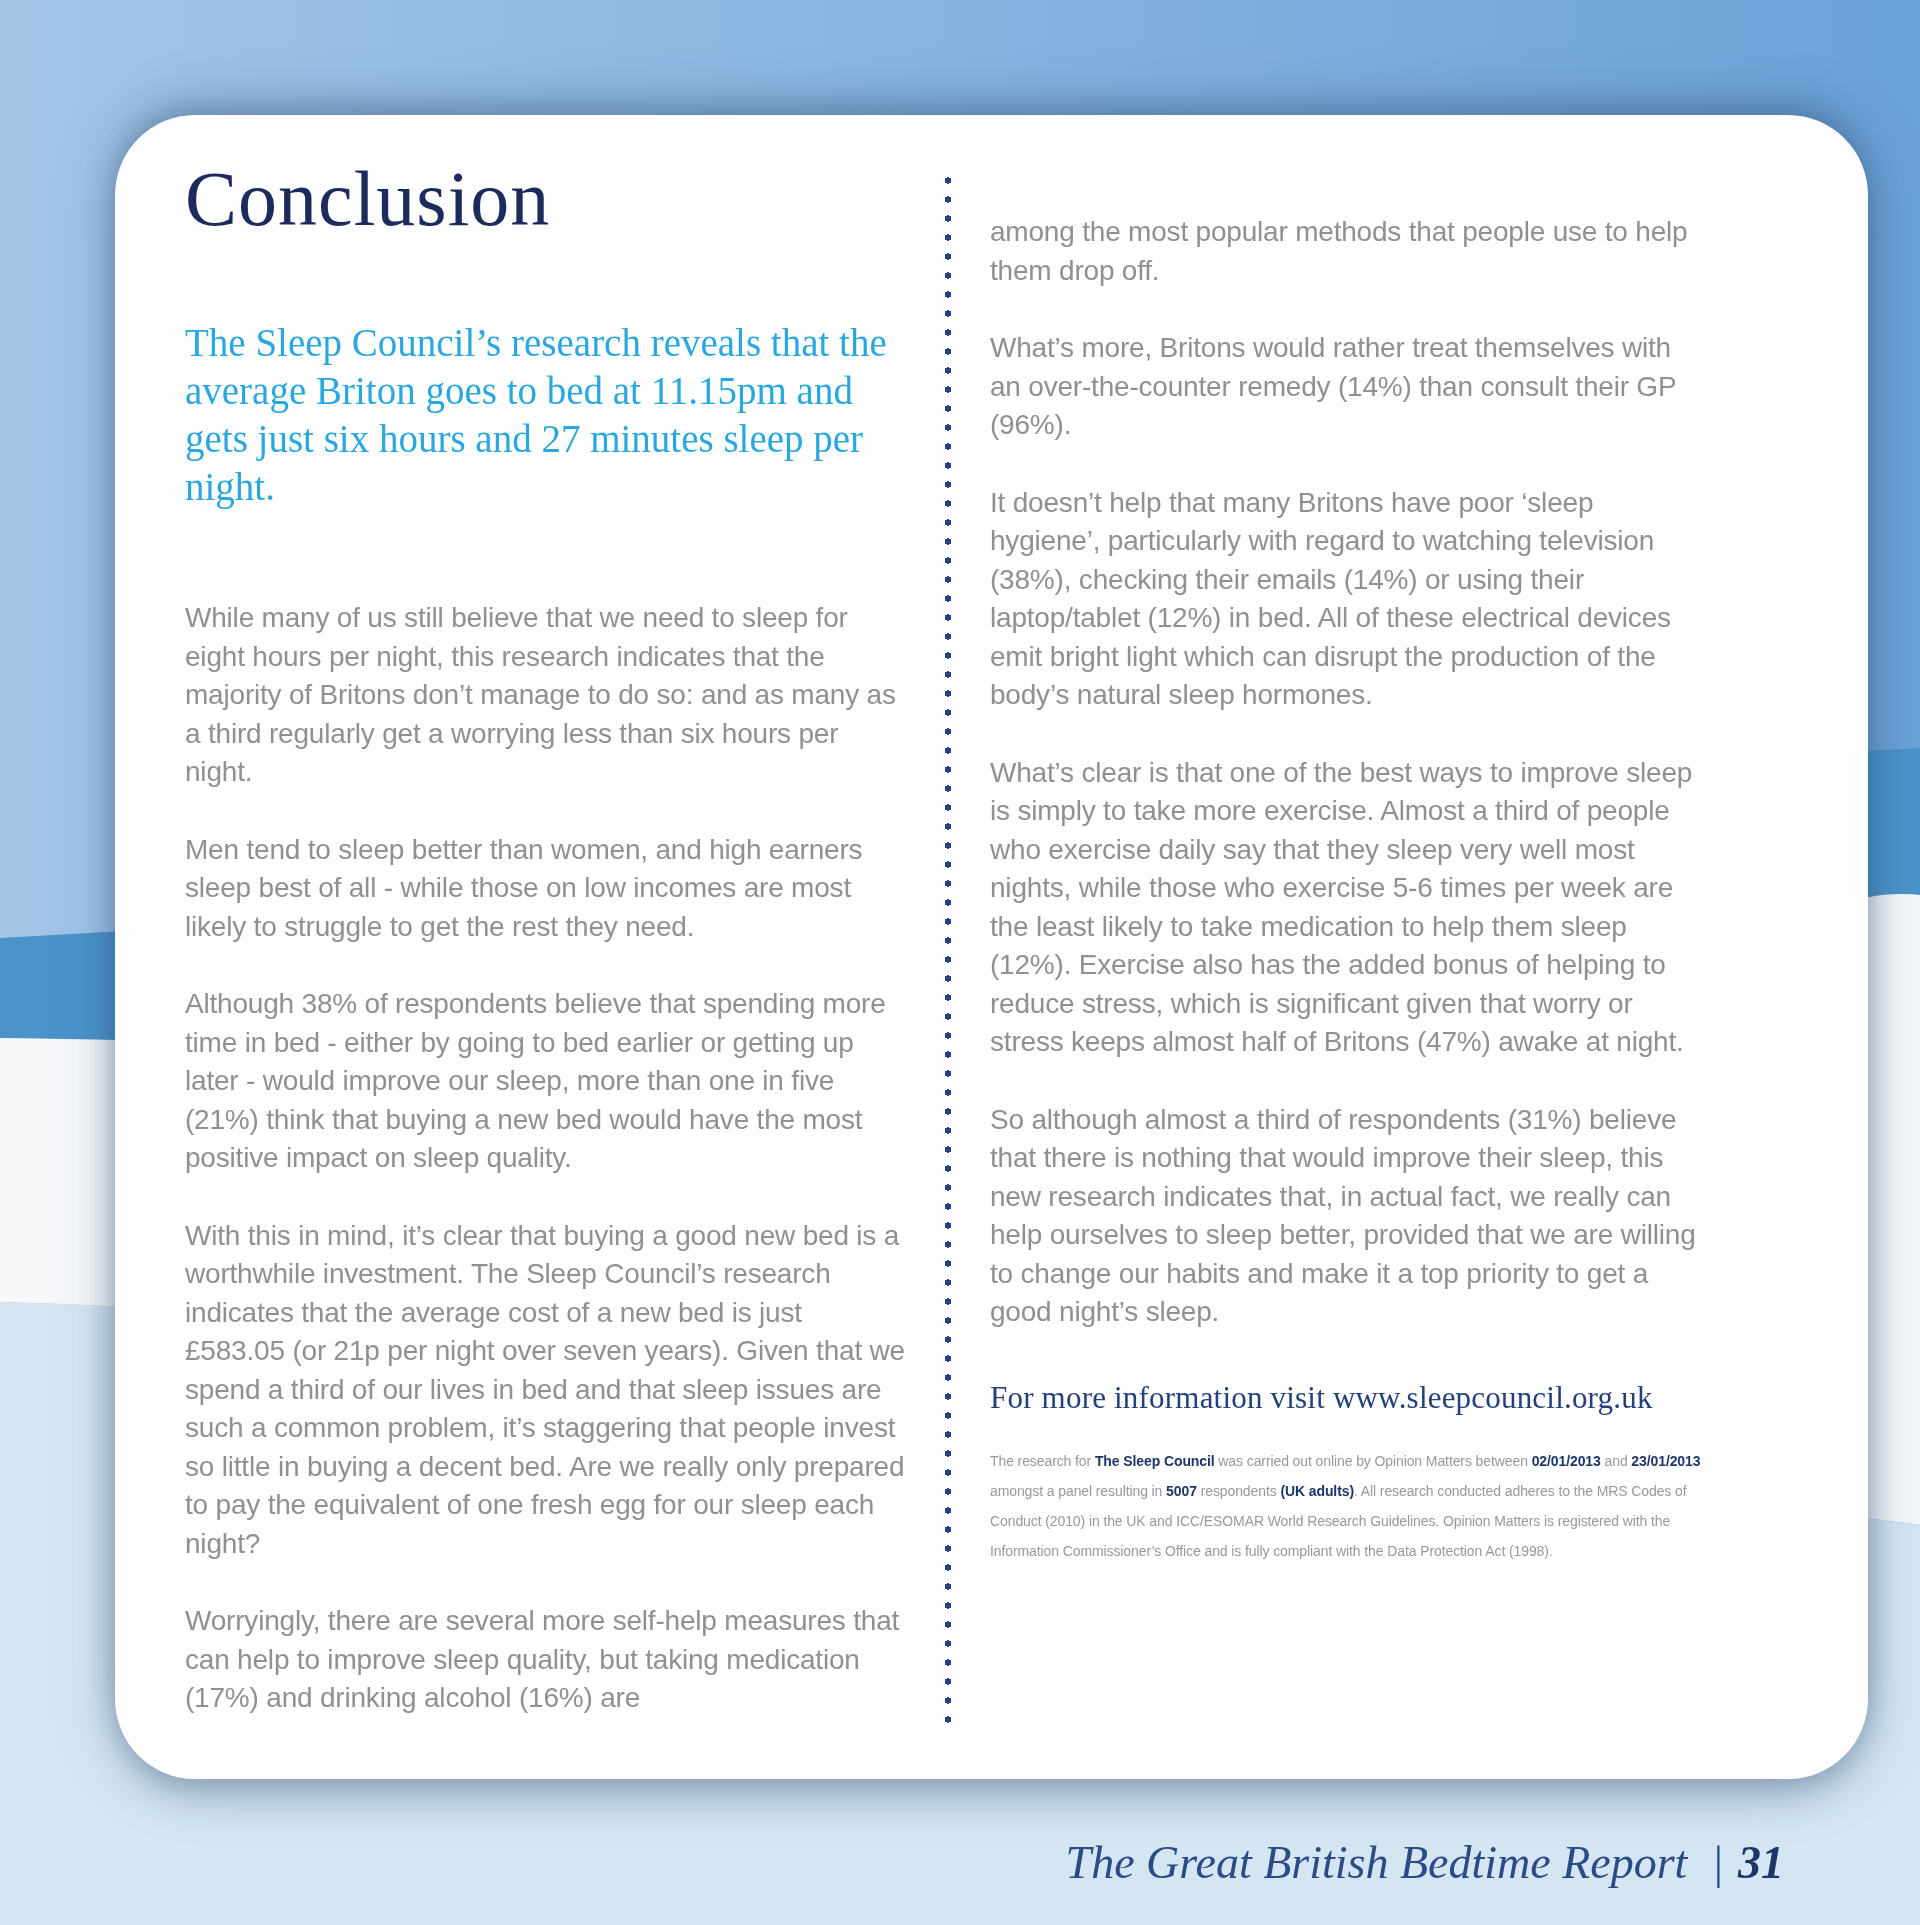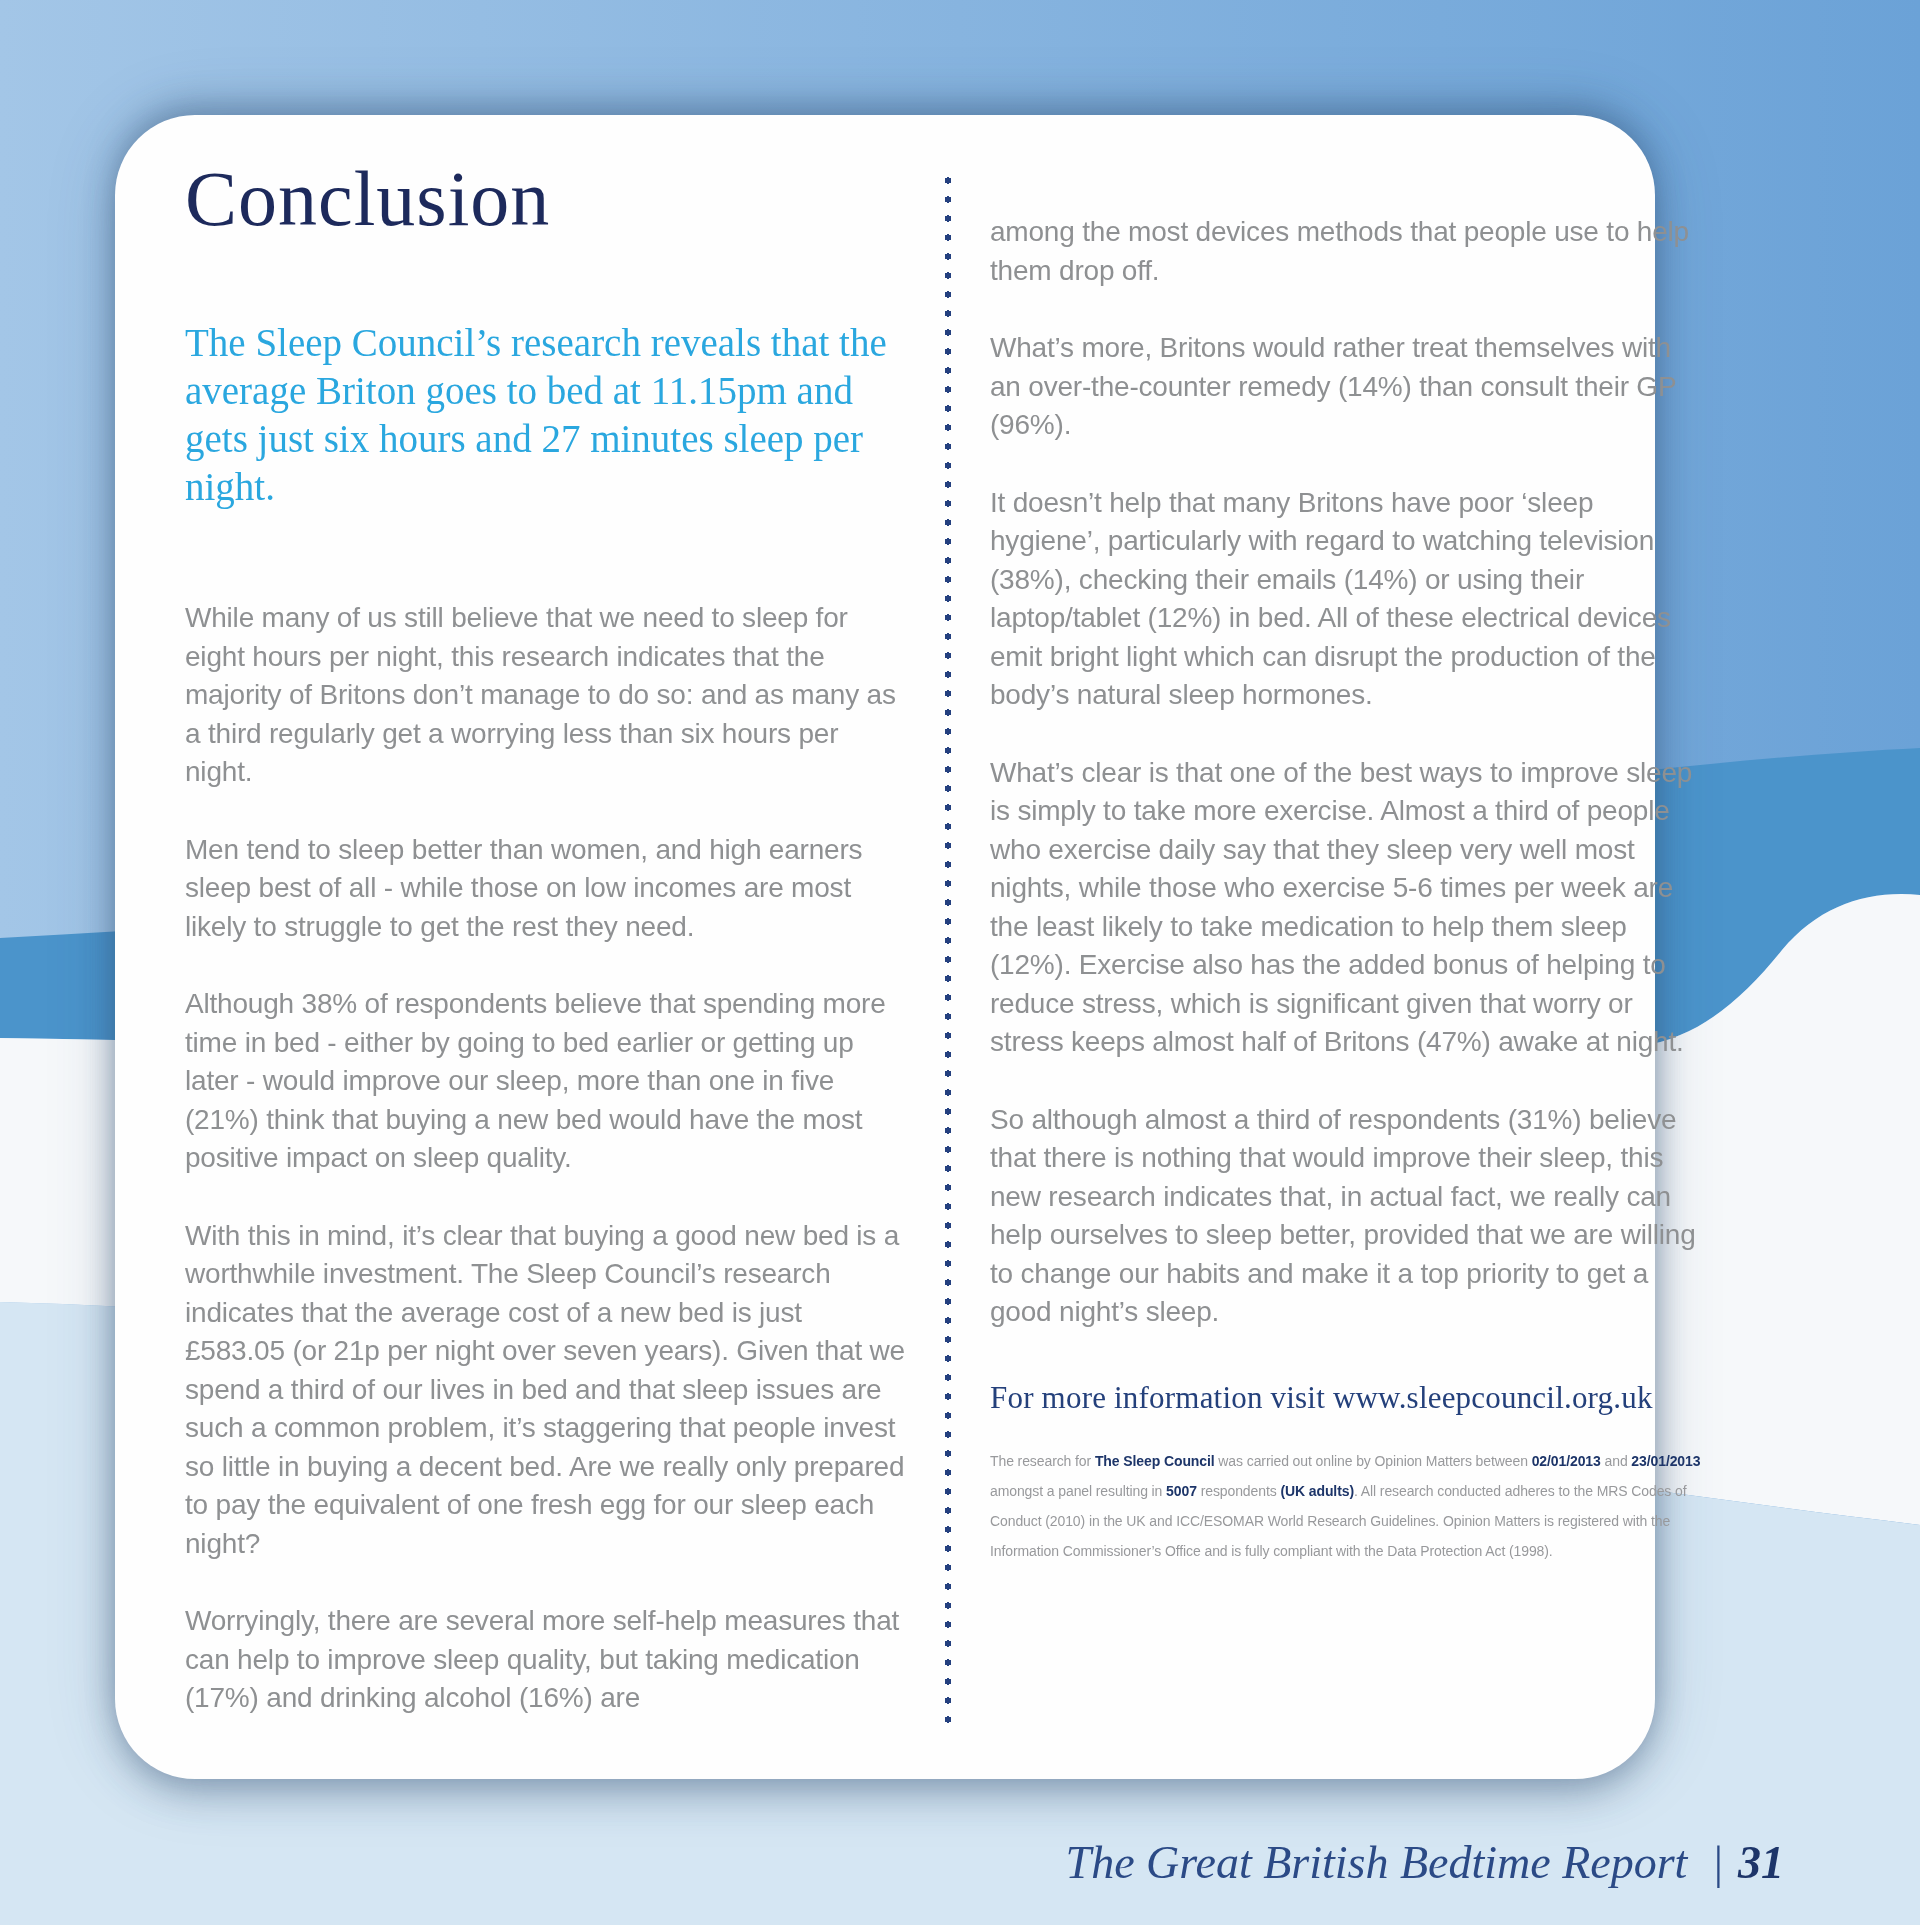--- a/index.html
+++ b/index.html
@@ -11,21 +11,21 @@
   }
   *{margin:0;padding:0;box-sizing:border-box;}
   html,body{width:1920px;height:1925px;}
   body{
     position:relative;overflow:hidden;
     font-family:"Liberation Sans","DejaVu Sans",sans-serif;
     background:var(--bg-light);
   }
   .bg-svg{position:absolute;inset:0;width:1920px;height:1925px;display:block;}
   .card{
-    position:absolute;left:115px;top:115px;width:1540px;height:1664px;
+    position:absolute;left:115px;top:115px;width:1753px;height:1664px;
     background:var(--card-bg);border-radius:80px;
     box-shadow:0 -14px 32px -4px rgba(44,75,112,.38),
                0 18px 38px -6px rgba(44,75,112,.40),
                0 0 70px rgba(44,75,112,.18);
     padding:42px 78px 36px 70px;
   }
   .card-grid{
     display:grid;grid-template-columns:720px 85px 716px;
     height:100%;
   }
@@ -107,21 +107,21 @@
         <p>Worryingly, there are several more self-help measures that can help to improve sleep quality, but taking medication (17%) and drinking alcohol (16%) are</p>
       </div>
     </div>
 
     <div class="divider-track">
       <div class="divider"></div>
     </div>
 
     <div class="col-right">
       <div class="body-copy">
-        <p>among the most devices methods that people use to help them drop off.</p>
+        <p>among the most popular methods that people use to help them drop off.</p>
         <p>What’s more, Britons would rather treat themselves with an over-the-counter remedy (14%) than consult their GP (96%).</p>
         <p>It doesn’t help that many Britons have poor ‘sleep hygiene’, particularly with regard to watching television (38%), checking their emails (14%) or using their laptop/tablet (12%) in bed. All of these electrical devices emit bright light which can disrupt the production of the body’s natural sleep hormones.</p>
         <p>What’s clear is that one of the best ways to improve sleep is simply to take more exercise. Almost a third of people who exercise daily say that they sleep very well most nights, while those who exercise 5-6 times per week are the least likely to take medication to help them sleep (12%). Exercise also has the added bonus of helping to reduce stress, which is significant given that worry or stress keeps almost half of Britons (47%) awake at night.</p>
         <p>So although almost a third of respondents (31%) believe that there is nothing that would improve their sleep, this new research indicates that, in actual fact, we really can help ourselves to sleep better, provided that we are willing to change our habits and make it a top priority to get a good night’s sleep.</p>
       </div>
 
       <p class="info-link"><span>For more information visit </span><a>www.sleepcouncil.org.uk</a></p>
 
       <p class="small-print"><span>The research for </span><span class="seg-bold">The Sleep Council</span><span> was carried out online by Opinion Matters between </span><span class="seg-bold">02/01/2013</span><span> and </span><span class="seg-bold">23/01/2013</span><span> amongst a panel resulting in </span><span class="seg-bold">5007</span><span> respondents </span><span class="seg-bold">(UK adults)</span><span>. All research conducted adheres to the MRS Codes of Conduct (2010) in the UK and ICC/ESOMAR World Research Guidelines. Opinion Matters is registered with the Information Commissioner’s Office and is fully compliant with the Data Protection Act (1998).</span></p>
     </div>

